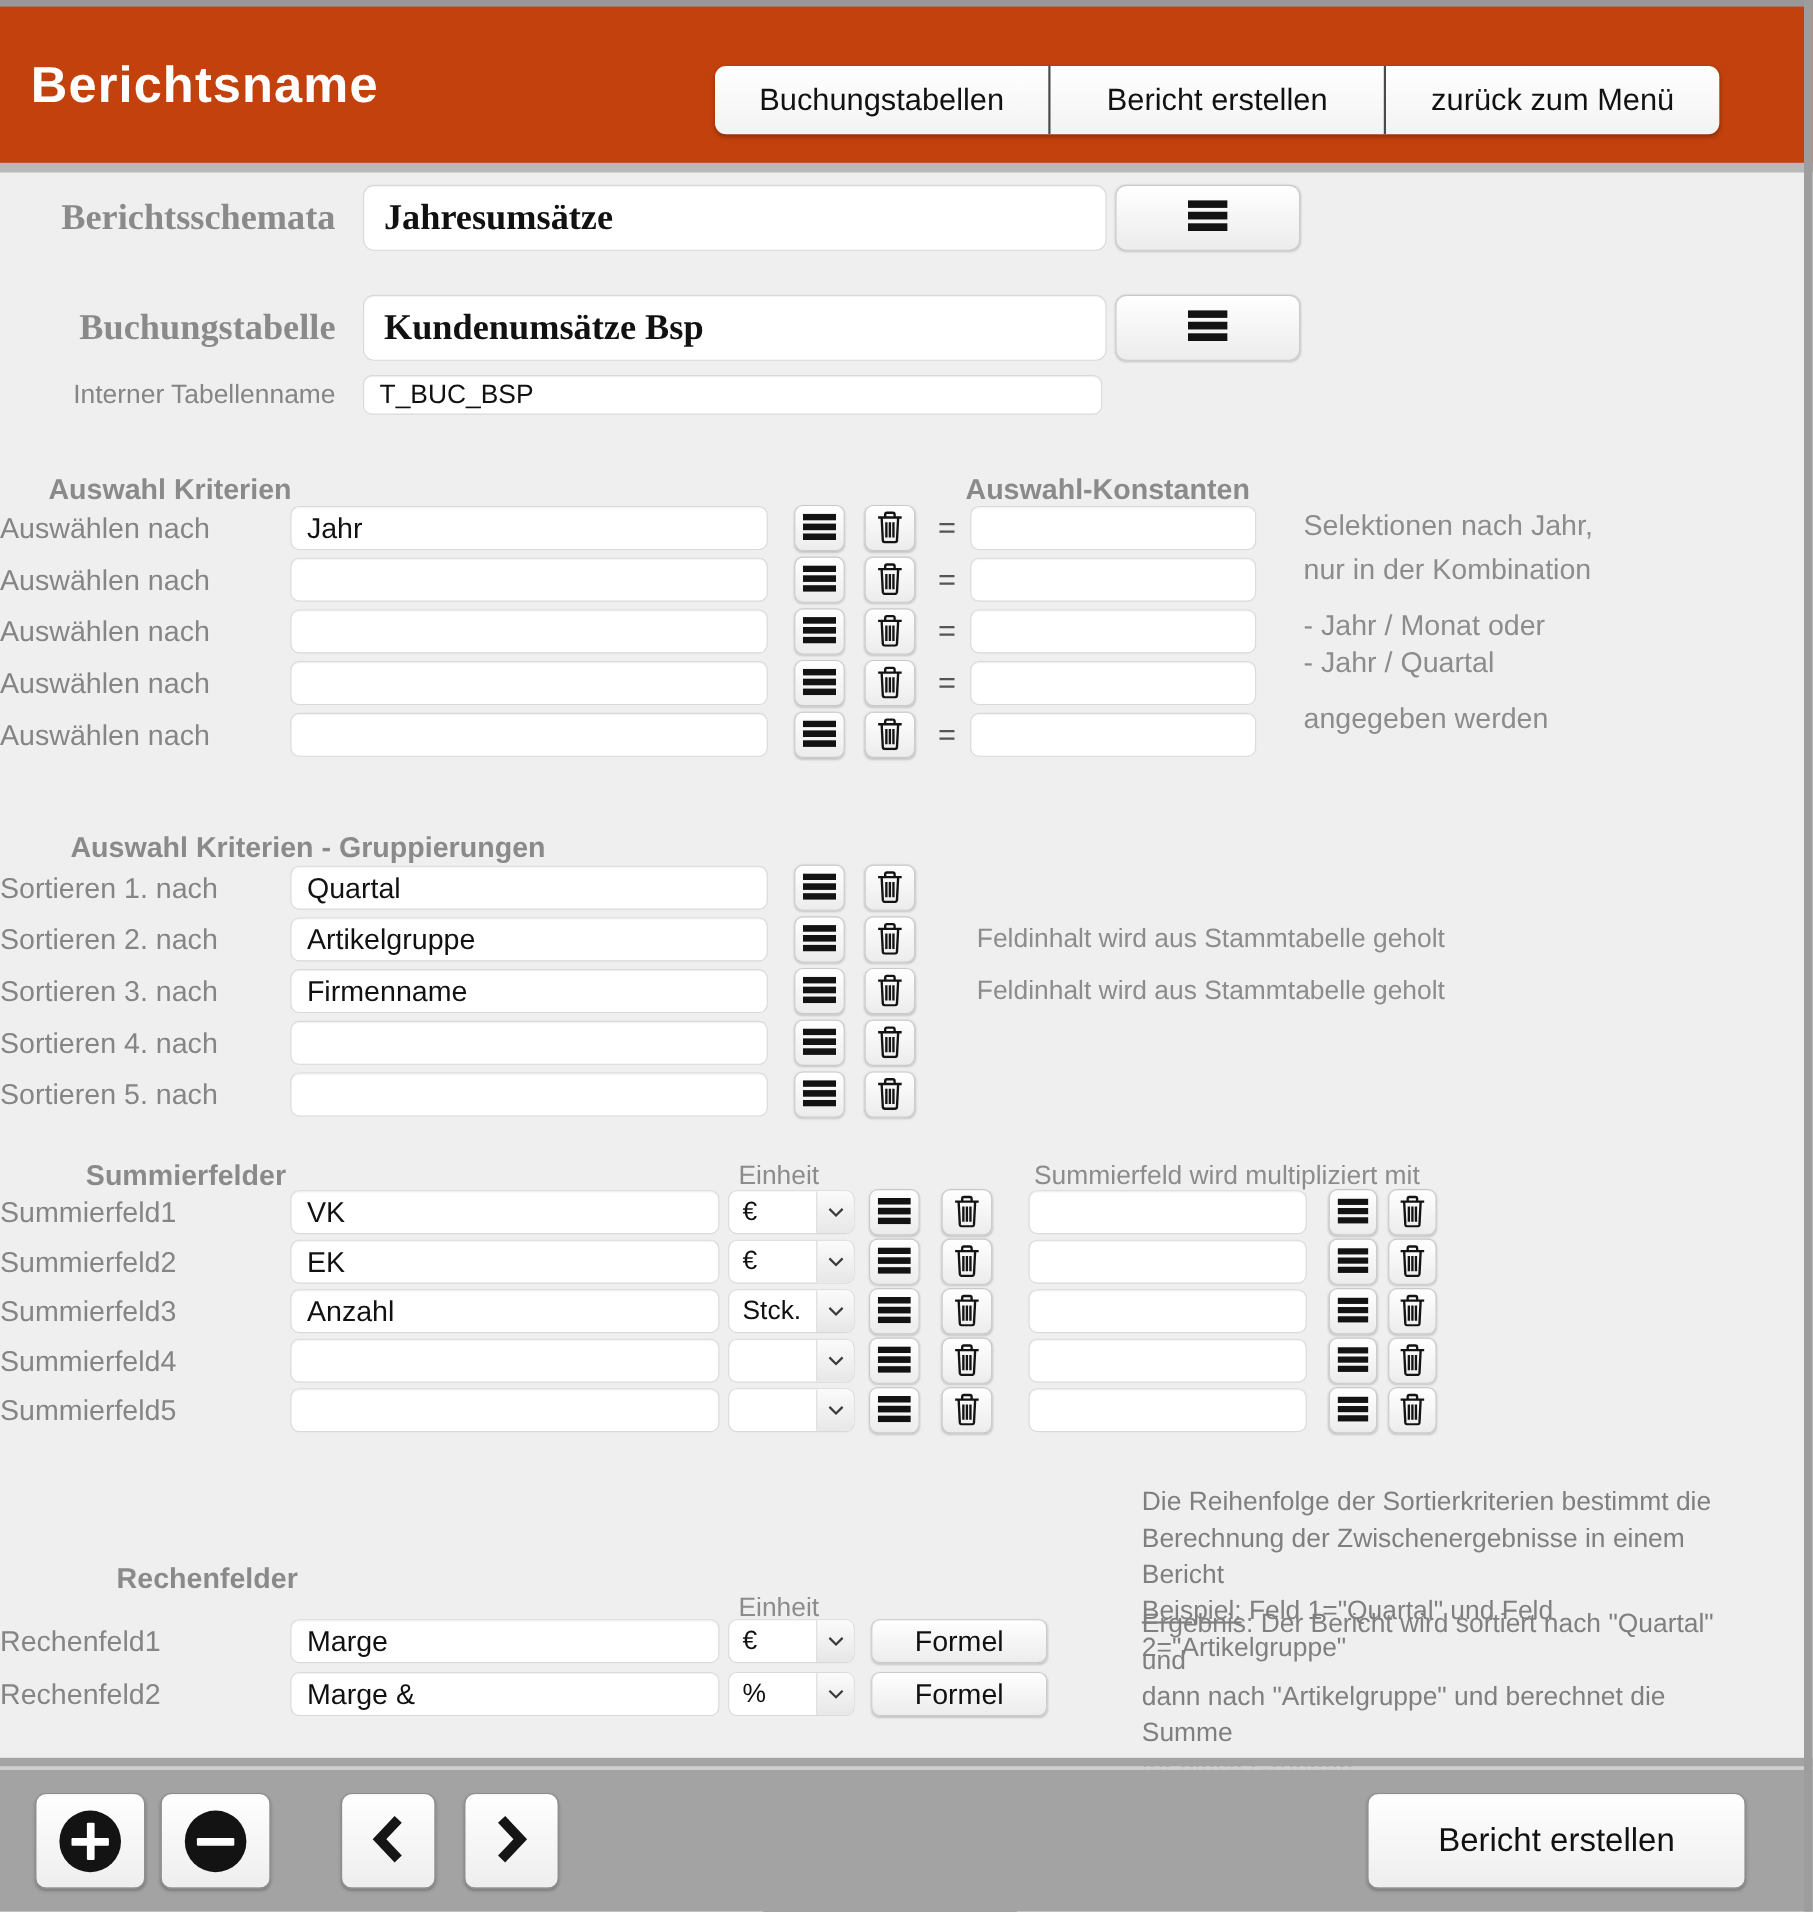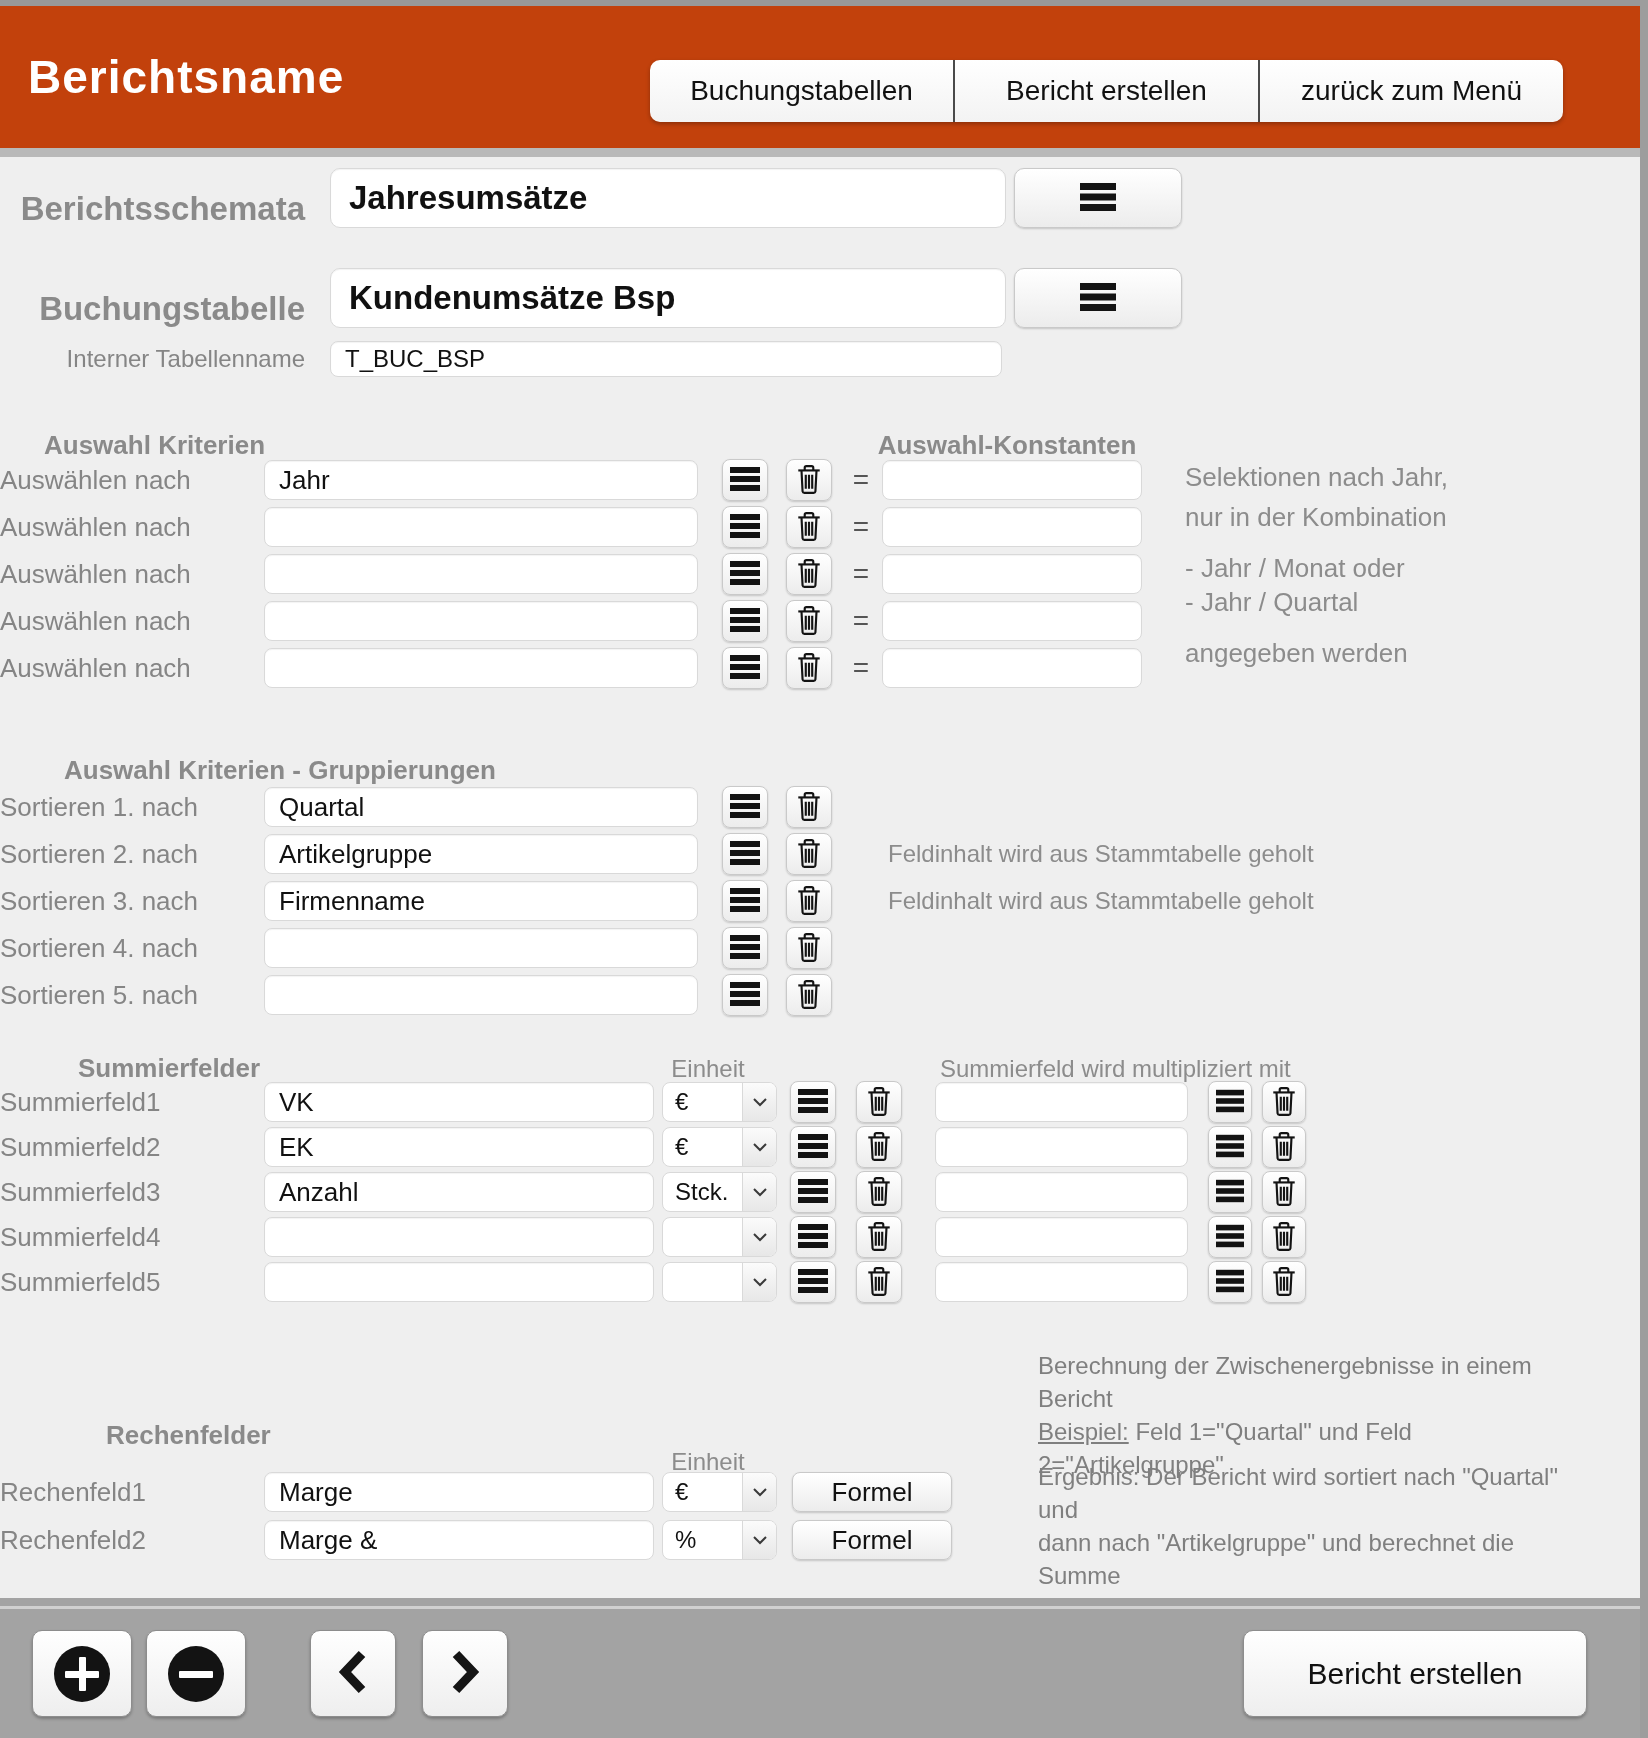--- a/index.html
+++ b/index.html
@@ -59,21 +59,21 @@
 
   .btn-white {
     background:linear-gradient(#ffffff,#ececec);
     border:1px solid #c9c9c9; border-radius:8px;
     box-shadow:0 1px 2px rgba(0,0,0,.18);
     display:flex; align-items:center; justify-content:center;
     cursor:pointer; font-family:inherit;
   }
 
   
-  .big-row { position:absolute; left:0; display:flex; align-items:flex-end; height:60px; }
+  .big-row { position:absolute; left:0; display:flex; align-items:center; height:60px;font-family:Liberation Serif, serif; }
   .big-label { width:305px; text-align:right; font-size:33px; }
   .big-input { margin-left:25px; width:676px; height:60px; font-size:33px; font-weight:bold; border-radius:10px; padding:0 18px; }
   .big-menu-btn { margin-left:8px; width:168px; height:60px; border-radius:10px; }
   .small-row { position:absolute; left:0; display:flex; align-items:center; height:36px; }
   .small-label { width:305px; text-align:right; font-size:24px; }
   .small-input { margin-left:25px; width:672px; height:36px; font-size:24px; }
 
   .section-title { position:absolute; font-size:26px; font-weight:bold; color:#8a8a8a; }
 
   
@@ -649,20 +649,21 @@
               <path d="M2 6h20"></path>
               <path d="M8 6V3.5A1.5 1.5 0 0 1 9.5 2h5A1.5 1.5 0 0 1 16 3.5V6"></path>
               <path d="M5 6l1 19.5A1.8 1.8 0 0 0 7.8 27h8.4a1.8 1.8 0 0 0 1.8-1.5L19 6"></path>
               <path d="M9 10v13M12 10v13M15 10v13"></path>
             </svg></span>
         </button>
     </div>
   </div>
 
   <div class="info-block" style="top:1192px;">
+    <div class="il">Die Reihenfolge der Sortierkriterien bestimmt die</div>
     <div class="il">Berechnung der Zwischenergebnisse in einem Bericht</div>
     <div class="il"><span class="u">Beispiel:</span><span> Feld 1="Quartal" und Feld 2="Artikelgruppe"</span></div>
   </div>
 
   <div class="section-title" style="top:1263px; left:106px;">Rechenfelder</div>
   <div class="col-header" style="top:1291px; left:662px; width:92px; text-align:center;">Einheit</div>
 
   <div class="rows-block" style="top:1315px;">
 
     <div class="crit-row" style="margin-bottom:8px;">

